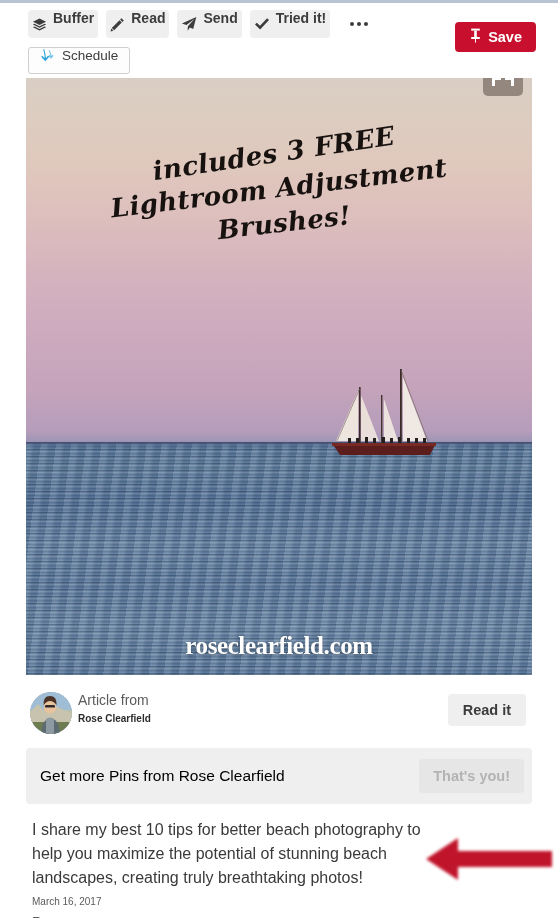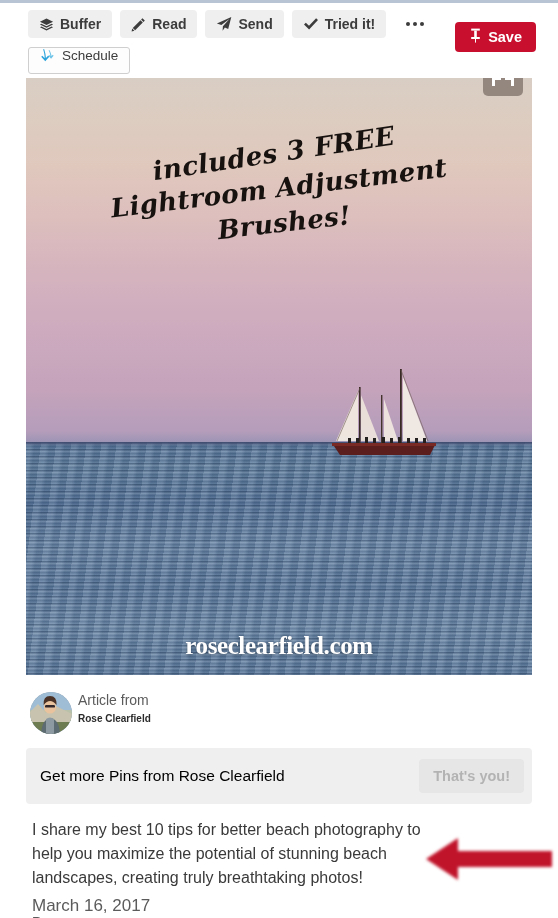--- a/index.html
+++ b/index.html
@@ -34,24 +34,23 @@
   }
   .btn-row {
     position: absolute;
     left: 28px; top: 7px;
     display: flex;
     align-items: center;
     gap: 8px;
   }
   .tbtn {
     display: inline-flex;
-    align-items: center;
     gap: 6px;
     height: 28px;
-    padding: 0 11px;
+    padding: 0 4px;
     background: #efefef;
     border: none;
     border-radius: 4px;
     font-family: "Liberation Sans", sans-serif;
     font-size: 14px;
     font-weight: bold;
     color: #3c3c3c;
     cursor: pointer;
     white-space: nowrap;
     box-sizing: border-box;
@@ -307,21 +306,21 @@
     position: absolute;
     left: 32px; top: 818px;
     width: 404px;
     font-size: 16px;
     line-height: 24px;
     color: #3a3a3a;
   }
   .pin-date {
     position: absolute;
     left: 32px; top: 896px;
-    font-size: 17px;
+    font-size: 10px;
     color: #5b5b5b;
   }
   .cut-line {
     position: absolute;
     left: 32px; top: 914px;
     width: 300px;
     height: 8px;
     overflow: hidden;
     font-size: 13.5px;
     color: #5b5b5b;
@@ -487,20 +486,21 @@
         <path d="M16 27 q4 -3 8 0 l0 15 l-8 0 Z" fill="#8e9aa2"></path>
       </g>
     </svg>
   </div>
 
   <div class="article-meta">
     <div class="article-from">Article from</div>
     <div class="article-author">Rose Clearfield</div>
   </div>
 
+  <button class="readit-btn">Read it</button>
 </div>
 
 <div class="follow-banner">
   <div class="follow-text">Get more Pins from Rose Clearfield</div>
   <button class="thats-you-btn">That's you!</button>
 </div>
 
 <div class="description">I share my best 10 tips for better beach photography to help you maximize the potential of stunning beach landscapes, creating truly breathtaking photos!</div>
 <div class="pin-date">March 16, 2017</div>
 <div class="cut-line">R</div>

